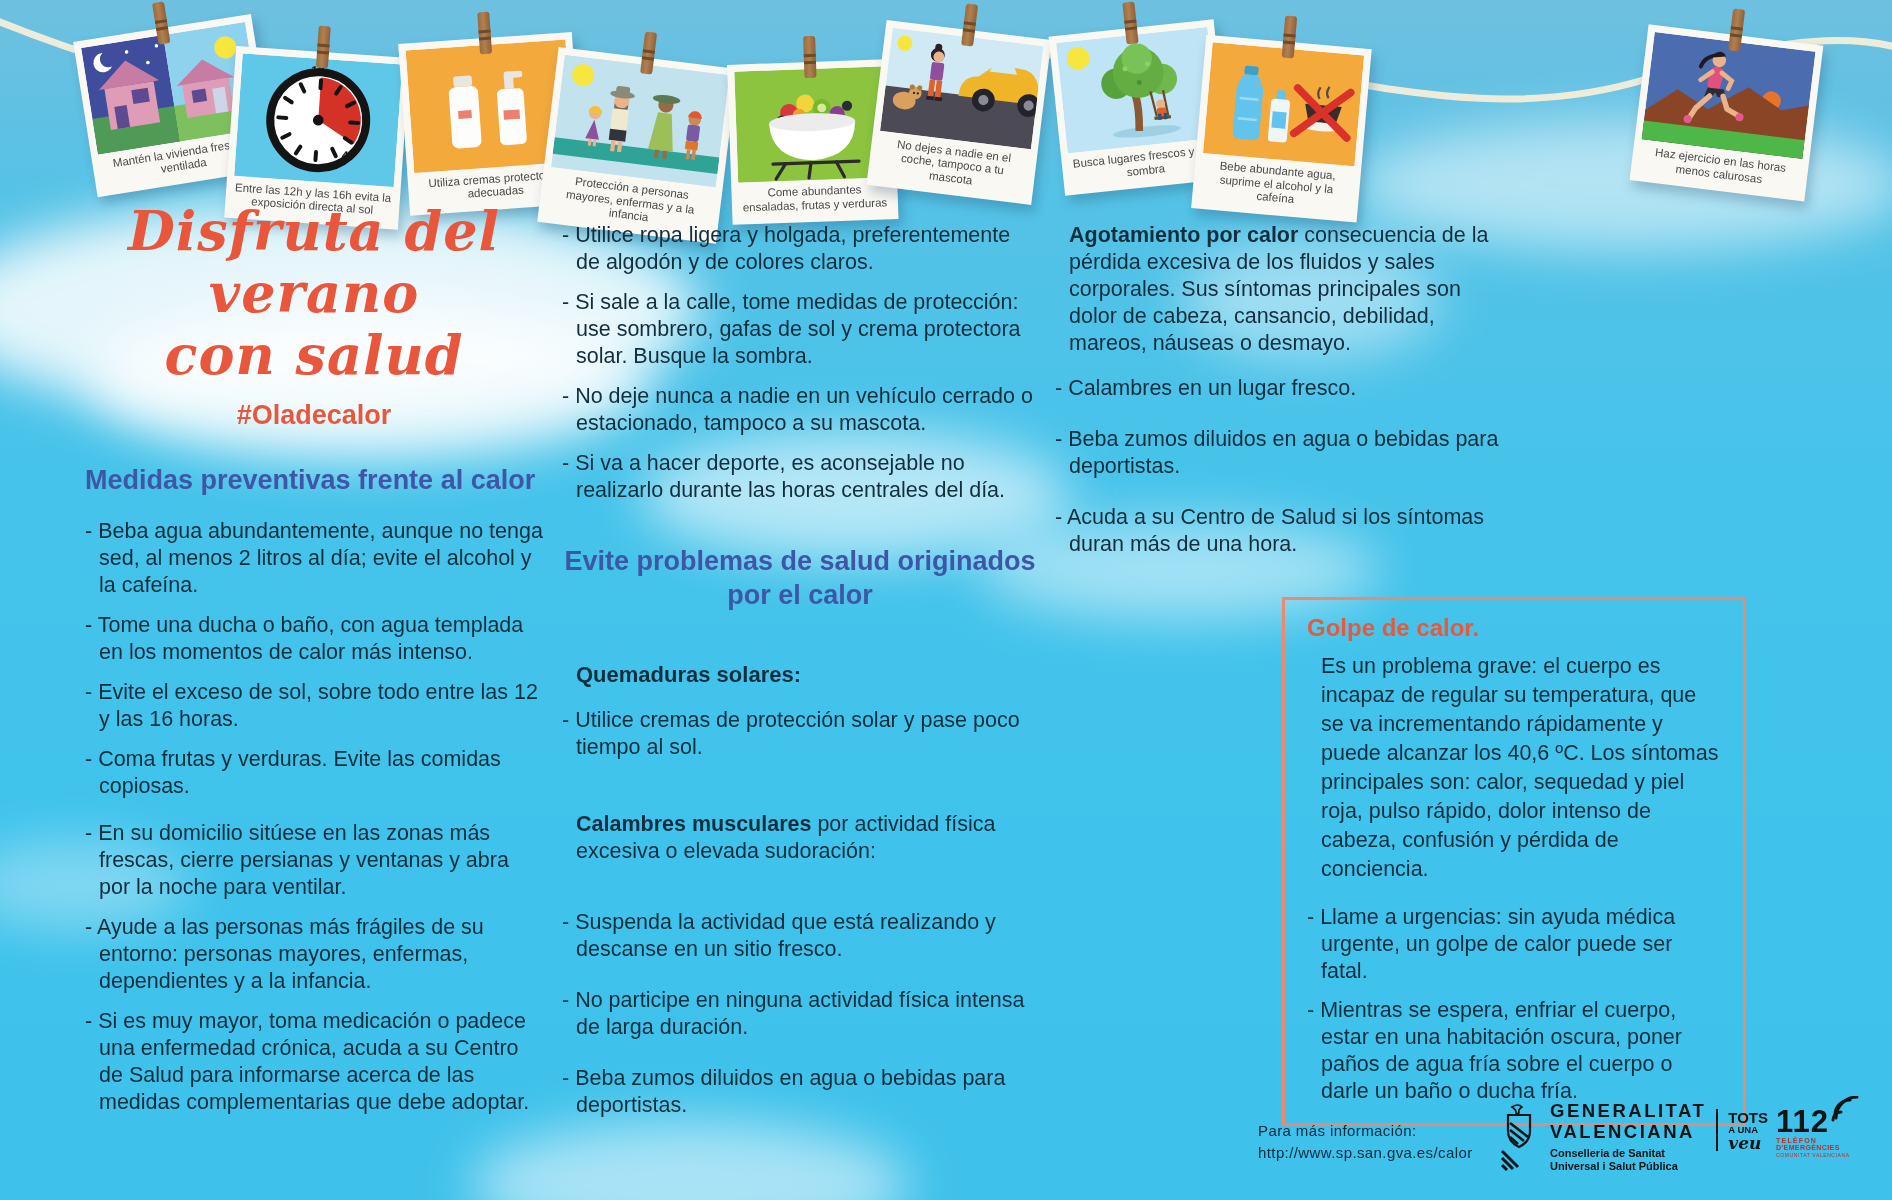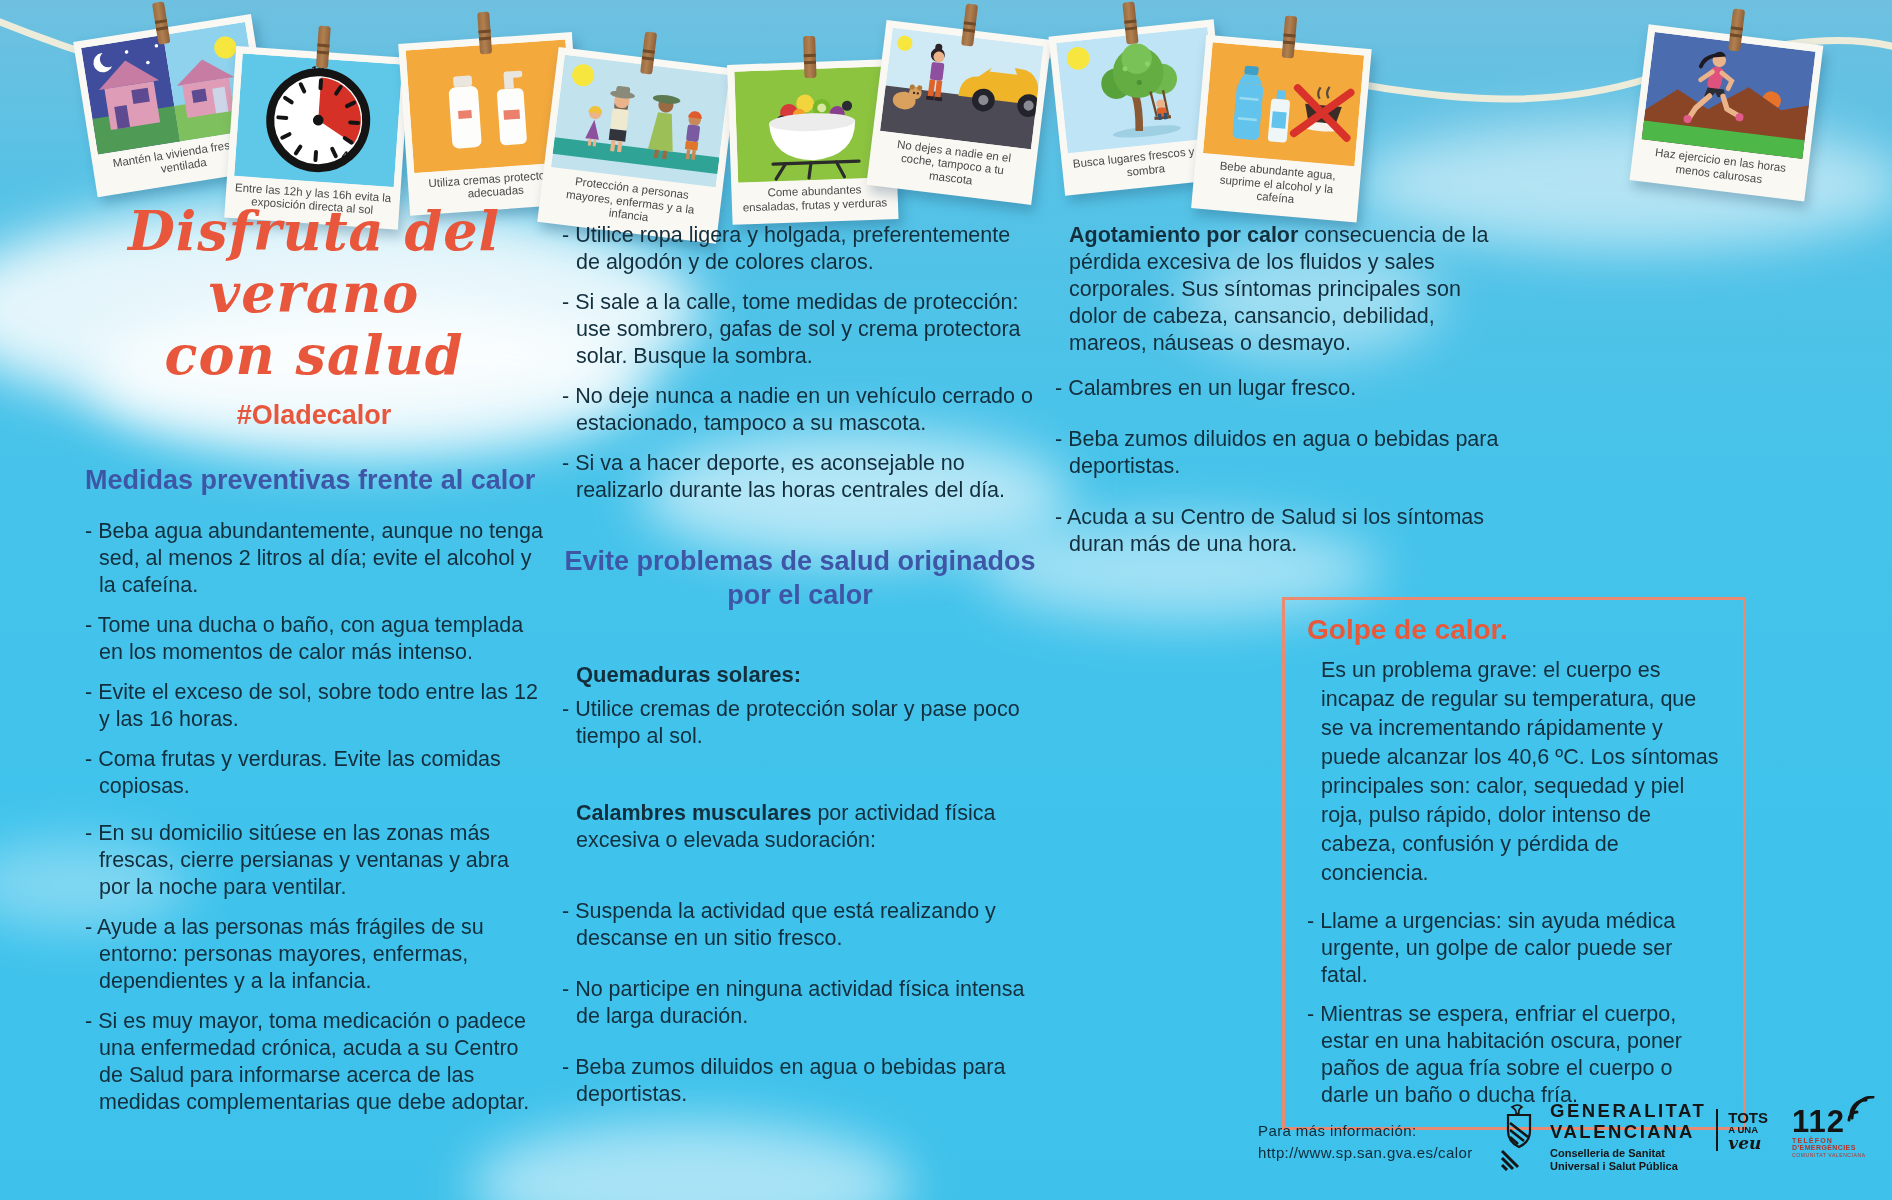--- a/index.html
+++ b/index.html
@@ -45,36 +45,36 @@
   .b-tight{margin-top:24px;}
   .para{font-size:21.5px;line-height:27px;}
   .subhead{font-size:22px;font-weight:bold;margin-top:50px;padding-left:14px;}
   .subpara{font-size:21.5px;line-height:27px;margin-top:50px;padding-left:14px;}
   .subpara b{font-weight:bold;}
   .sp-first{margin-top:44px;}
 
   
   .golpe{position:absolute;left:1282px;top:597px;width:464px;min-height:498px;
     border:3px solid var(--box-border,#ea8a70);padding:14px 20px 18px 22px;box-sizing:border-box;}
-  .golpe-title{color:var(--box-title-red,#e8593b);font-size:28px;font-weight:bold;}
+  .golpe-title{color:var(--box-title-red,#e8593b);font-size:24px;font-weight:bold;}
   .golpe-para{font-size:21.5px;line-height:29px;margin-top:10px;padding-left:14px;}
   .golpe .b{margin-top:12px;}
 
   
   .info{position:absolute;left:1258px;top:1120px;font-size:15px;line-height:22px;letter-spacing:.4px;color:#0d2b3a;}
   .logos{position:absolute;left:1500px;top:1100px;display:flex;align-items:center;}
   .gva-text{margin-left:8px;color:#151515;}
   .gva-big{font-size:18.5px;letter-spacing:2.5px;font-weight:600;line-height:21px;}
   .gva-small{font-size:11px;font-weight:bold;line-height:13px;margin-top:5px;}
   .vdivider{width:2px;height:42px;background:#151515;margin:0 10px 14px 10px;}
   .tots{color:#151515;margin-bottom:12px;}
   .tots-1{font-size:15px;font-weight:800;line-height:14px;}
   .tots-2{font-size:9.5px;font-weight:800;line-height:10px;}
   .tots-3{font-family:"DejaVu Serif",serif;font-style:italic;font-size:17px;font-weight:bold;line-height:16px;}
-  .e112{position:relative;margin-left:24px;margin-bottom:8px;width:86px;}
+  .e112{position:relative;margin-left:8px;margin-bottom:8px;width:86px;}
   .e112-num{font-size:31px;font-weight:900;color:#141414;line-height:28px;letter-spacing:1px;}
   .e112-waves{position:absolute;left:54px;top:-12px;}
   .e112-l1{font-size:7px;font-weight:800;letter-spacing:1.2px;color:#b5332a;margin-top:1px;}
   .e112-l2{font-size:7px;font-weight:800;letter-spacing:.4px;color:#b5332a;}
   .e112-l3{font-size:5px;letter-spacing:.6px;color:#b5332a;margin-top:1px;}
 </style>
 </head>
 <body>
 
 <div class="poster">
@@ -332,21 +332,21 @@
     <div class="b">- Si es muy mayor, toma medicación o padece una enfermedad crónica, acuda a su Centro de Salud para informarse acerca de las medidas complementarias que debe adoptar.</div>
   </div>
 
   <div class="col col2">
     <div class="b" style="margin-top:0;">- Utilice ropa ligera y holgada, preferentemente de algodón y de colores claros.</div>
     <div class="b">- Si sale a la calle, tome medidas de protección: use sombrero, gafas de sol y crema protectora solar. Busque la sombra.</div>
     <div class="b">- No deje nunca a nadie en un vehículo cerrado o estacionado, tampoco a su mascota.</div>
     <div class="b">- Si va a hacer deporte, es aconsejable no realizarlo durante las horas centrales del día.</div>
     <div class="h-blue-center">Evite problemas de salud originados por el calor</div>
     <div class="subhead">Quemaduras solares:</div>
-    <div class="b" style="margin-top:8px;">- Utilice cremas de protección solar y pase poco tiempo al sol.</div>
+    <div class="b" style="margin-top:19px;">- Utilice cremas de protección solar y pase poco tiempo al sol.</div>
     <div class="subpara"><b>Calambres musculares</b><span> por actividad física excesiva o elevada sudoración:</span></div>
     <div class="b sp-first">- Suspenda la actividad que está realizando y descanse en un sitio fresco.</div>
     <div class="b b-tight">- No participe en ninguna actividad física intensa de larga duración.</div>
     <div class="b b-tight">- Beba zumos diluidos en agua o bebidas para deportistas.</div>
   </div>
 
   <div class="col col3">
     <div class="para" style="padding-left:14px;"><b>Agotamiento por calor</b><span> consecuencia de la pérdida excesiva de los fluidos y sales corporales. Sus síntomas principales son dolor de cabeza, cansancio, debilidad, mareos, náuseas o desmayo.</span></div>
     <div class="b" style="margin-top:18px;">- Calambres en un lugar fresco.</div>
     <div class="b b-tight">- Beba zumos diluidos en agua o bebidas para deportistas.</div>

